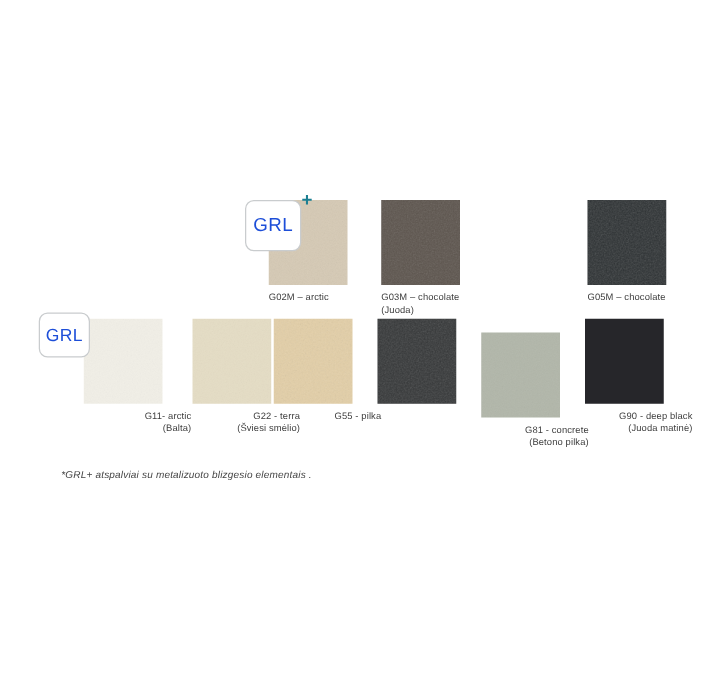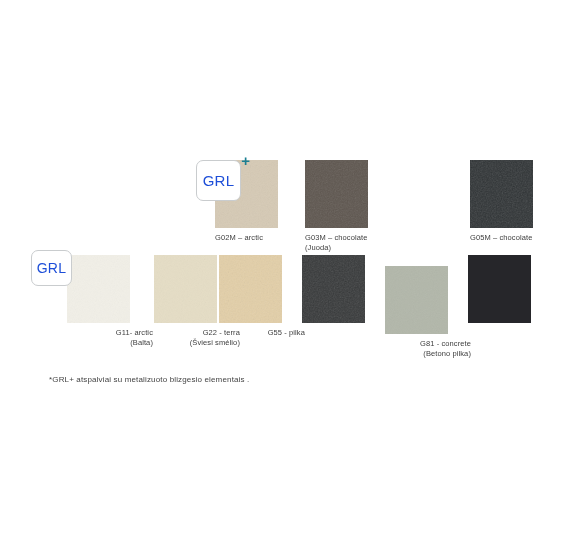--- a/index.html
+++ b/index.html
@@ -69,20 +69,21 @@
   #badge-std-wrap{left:31px;top:250px;width:41px;height:36px;}
   #badge-std-wrap .badge-txt{font-size:14px;}
 
   
   #footnote{
     position:absolute;
     left:49px;top:375px;
     font-size:8px;
     color:#444;
     letter-spacing:.15px;
+    font-style:italic;
   }
 </style>
 </head>
 <body>
 
 <div id="chart">
 
   <div class="row" id="row-plus">
 
     <div class="swatch-cell" style="left:215px;">
@@ -212,20 +213,22 @@
             </defs>
           <rect width="63" height="68" filter="url(#f9)" opacity="0.16"></rect>
         </svg>
       </div>
       <div class="label">G81 - concrete
 (Betono pilka)</div>
     </div>
 
     <div class="swatch-cell" style="left:468px;">
       <div class="swatch" style="background:#26262a;"></div>
+      <div class="label">G90 - deep black
+(Juoda matinė)</div>
     </div>
   </div>
 
   <div class="badge" id="badge-std-wrap">
     <span class="badge-txt">GRL</span>
   </div>
 
   <div id="footnote">*GRL+ atspalviai su metalizuoto blizgesio elementais .</div>
 
 </div>

